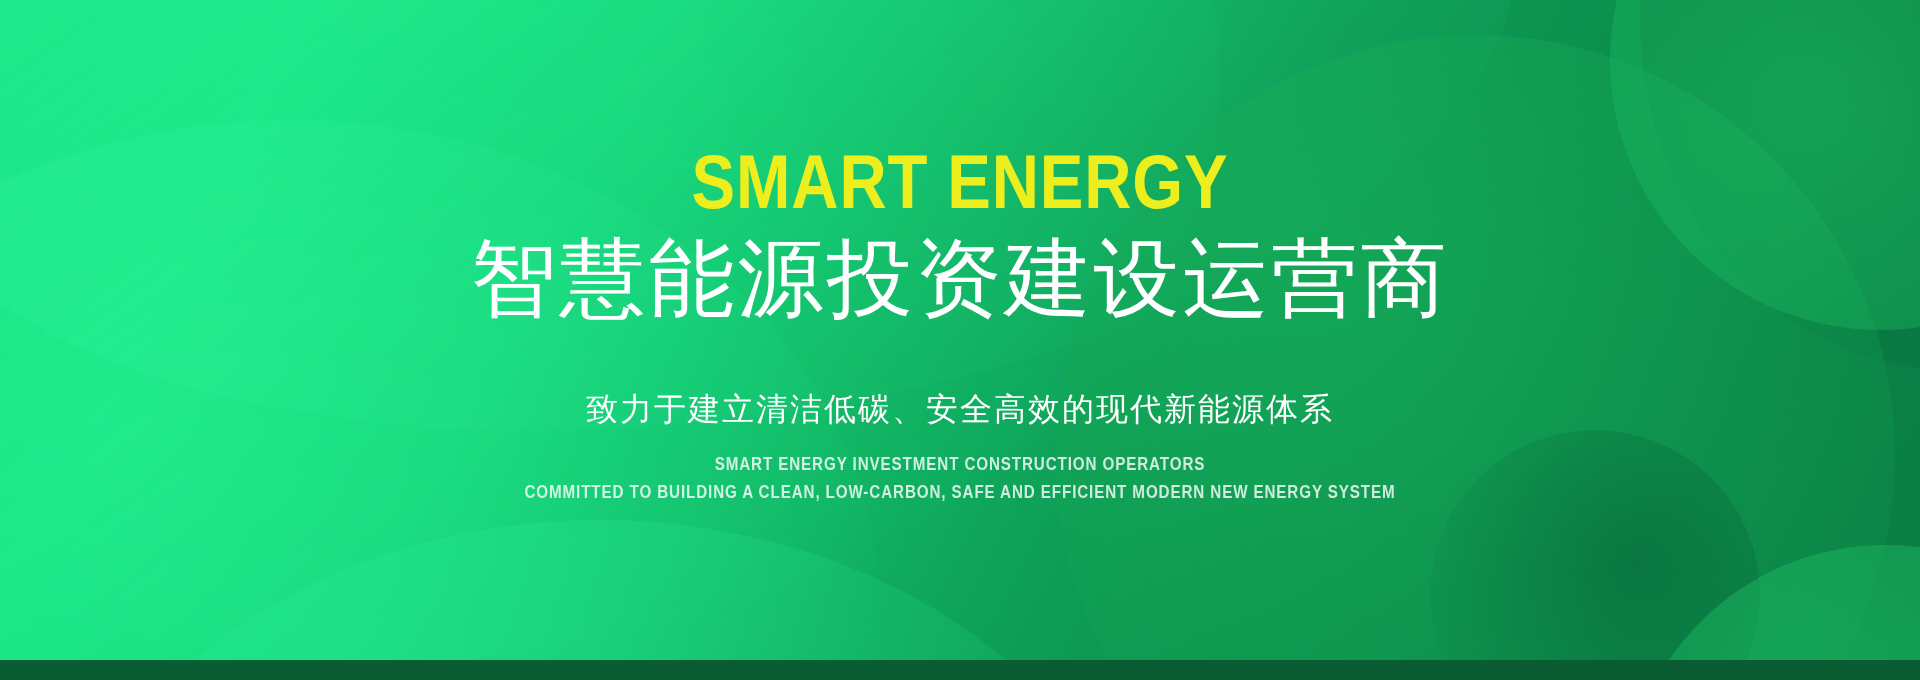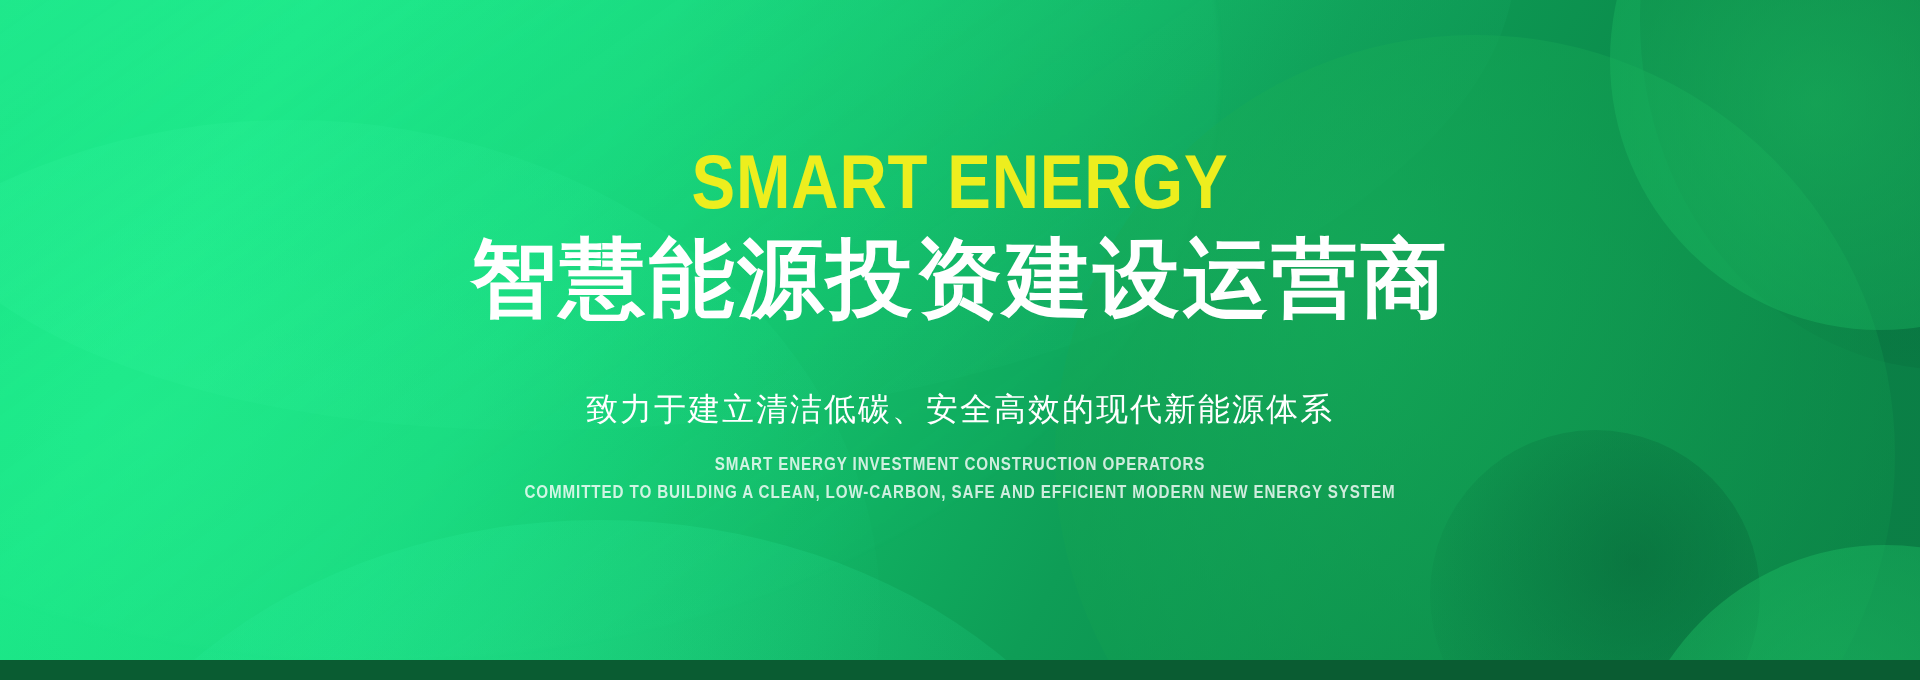--- a/index.html
+++ b/index.html
@@ -133,21 +133,21 @@
     white-space: nowrap;
   }
 
   .title-cn {
     position: absolute;
     left: 0;
     right: 0;
     top: 228px;
     font-size: 86px;
     line-height: 100px;
-    font-weight: 700;
+    font-weight: 400;
     letter-spacing: 3px;
     color: #ffffff;
     white-space: nowrap;
   }
 
   .subtitle-cn {
     position: absolute;
     left: 0;
     right: 0;
     top: 380px;

